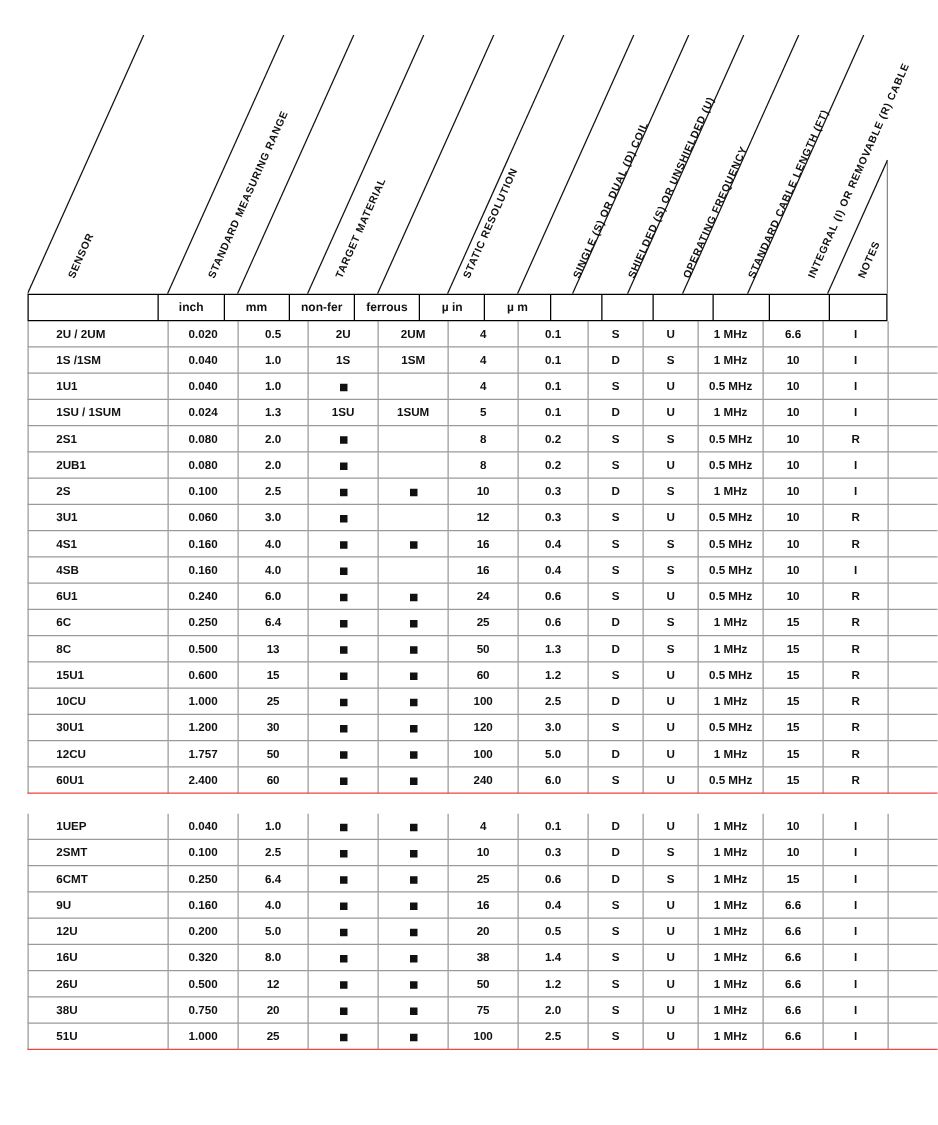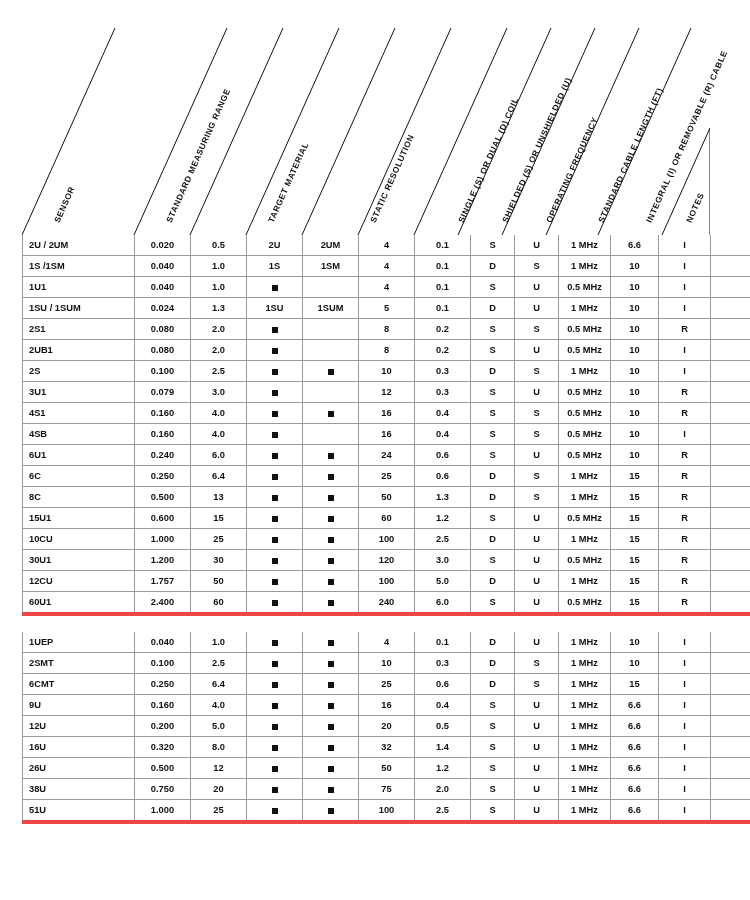--- a/index.html
+++ b/index.html
@@ -92,24 +92,24 @@
     border-right: 1px solid #9a9a9a;
     height: 20px;
     font-size: 9.3px;
     font-weight: bold;
     text-align: center;
     color: #111;
     padding: 0;
   }
   table.data td.name {
     text-align: left;
-    padding-left: 6px;
+    padding-left: 22px;
     border-left: 1px solid #9a9a9a;
   }
-  table.data tr:last-child td { border-bottom: 4px solid #ef4444; }
+  table.data tr:last-child td { border-bottom: 1px solid #ef4444; }
   .sq {
     display: inline-block;
     width: 6px;
     height: 6px;
     background: #111;
     vertical-align: middle;
   }
 </style>
 </head>
 <body>
@@ -140,20 +140,35 @@
     <div class="hdr-label" style="left:244px; top:192px; transform: rotate(-66deg);">TARGET MATERIAL</div>
     <div class="hdr-label" style="left:346px; top:192px; transform: rotate(-66deg);">STATIC RESOLUTION</div>
     <div class="hdr-label" style="left:434px; top:192px; transform: rotate(-66deg);">SINGLE (S) OR DUAL (D) COIL</div>
     <div class="hdr-label" style="left:478px; top:192px; transform: rotate(-66deg);">SHIELDED (S) OR UNSHIELDED (U)</div>
     <div class="hdr-label" style="left:522px; top:192px; transform: rotate(-66deg);">OPERATING FREQUENCY</div>
     <div class="hdr-label" style="left:574px; top:192px; transform: rotate(-66deg);">STANDARD CABLE LENGTH (FT)</div>
     <div class="hdr-label" style="left:622px; top:192px; transform: rotate(-66deg);">INTEGRAL (I) OR REMOVABLE (R) CABLE</div>
     <div class="hdr-label" style="left:662px; top:192px; transform: rotate(-66deg);">NOTES</div>
   </div>
 
+  <div class="subhead">
+    <div class="cell" style="width:112px;"></div>
+    <div class="cell" style="width:56px;">inch</div>
+    <div class="cell" style="width:56px;">mm</div>
+    <div class="cell" style="width:56px;">non-fer</div>
+    <div class="cell" style="width:56px;">ferrous</div>
+    <div class="cell" style="width:56px;">µ in</div>
+    <div class="cell" style="width:56px;">µ m</div>
+    <div class="cell" style="width:44px;"></div>
+    <div class="cell" style="width:44px;"></div>
+    <div class="cell" style="width:52px;"></div>
+    <div class="cell" style="width:48px;"></div>
+    <div class="cell" style="width:52px;"></div>
+    <div class="cell" style="width:48px;"></div>
+  </div>
 
   <table class="data">
     <colgroup>
       <col style="width:112px">
         <col style="width:56px">
         <col style="width:56px">
         <col style="width:56px">
       <col style="width:56px">
         <col style="width:56px">
         <col style="width:56px">
@@ -265,21 +280,21 @@
           <td>0.3</td>
           <td>D</td>
           <td>S</td>
           <td>1 MHz</td>
           <td>10</td>
           <td>I</td>
           <td></td>
         </tr>
         <tr>
           <td class="name">3U1</td>
-          <td>0.079</td>
+          <td>0.060</td>
           <td>3.0</td>
           <td><span class="sq"></span></td>
           <td></td>
           <td>12</td>
           <td>0.3</td>
           <td>S</td>
           <td>U</td>
           <td>0.5 MHz</td>
           <td>10</td>
           <td>R</td>
@@ -531,21 +546,21 @@
           <td>6.6</td>
           <td>I</td>
           <td></td>
         </tr>
         <tr>
           <td class="name">16U</td>
           <td>0.320</td>
           <td>8.0</td>
           <td><span class="sq"></span></td>
           <td><span class="sq"></span></td>
-          <td>32</td>
+          <td>38</td>
           <td>1.4</td>
           <td>S</td>
           <td>U</td>
           <td>1 MHz</td>
           <td>6.6</td>
           <td>I</td>
           <td></td>
         </tr>
         <tr>
           <td class="name">26U</td>

